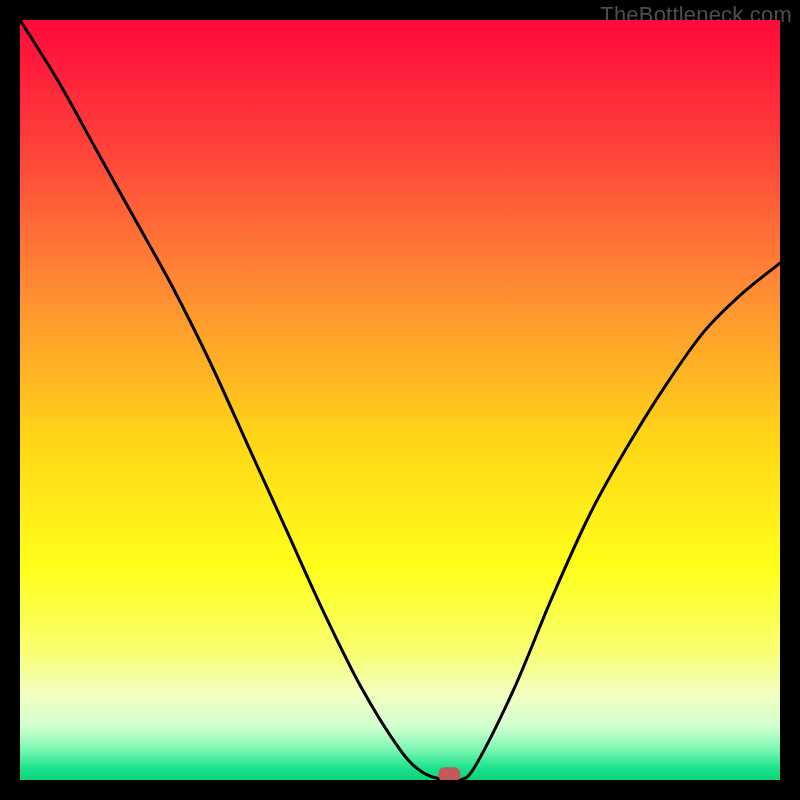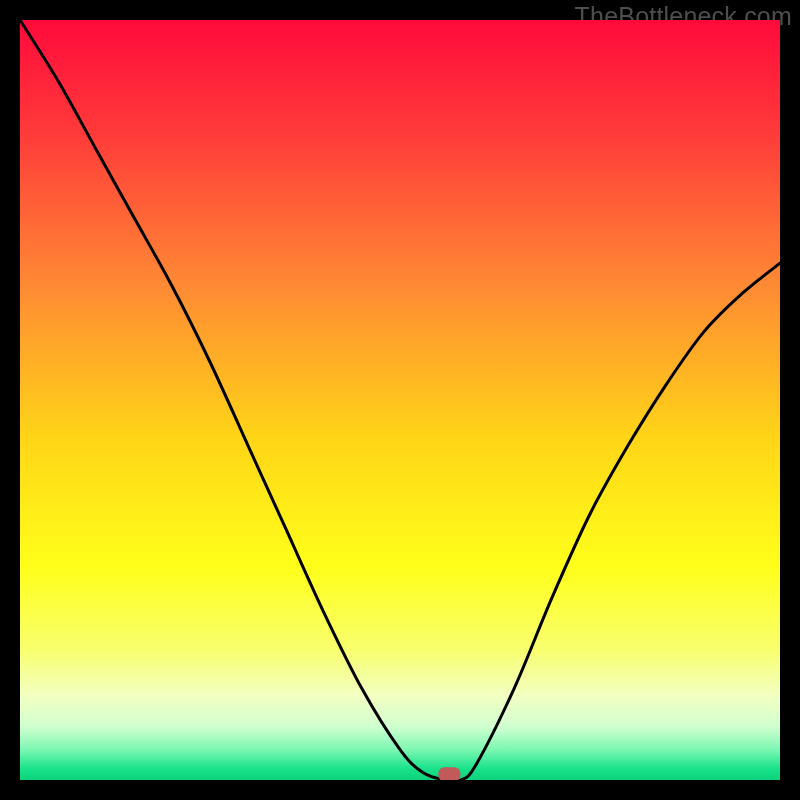--- a/index.html
+++ b/index.html
@@ -26,21 +26,21 @@
     
   }
   .plot svg {
     display: block;
   }
   .watermark {
     position: absolute;
     top: 2px;
     right: 8px;
     color: #4e4e4e;
-    font-size: 25px;
+    font-size: 22px;
     letter-spacing: 0.2px;
     font-weight: 400;
   }
 </style>
 </head>
 <body>
 
 <div class="frame">
   <div class="watermark">TheBottleneck.com</div>
   <div class="plot">

